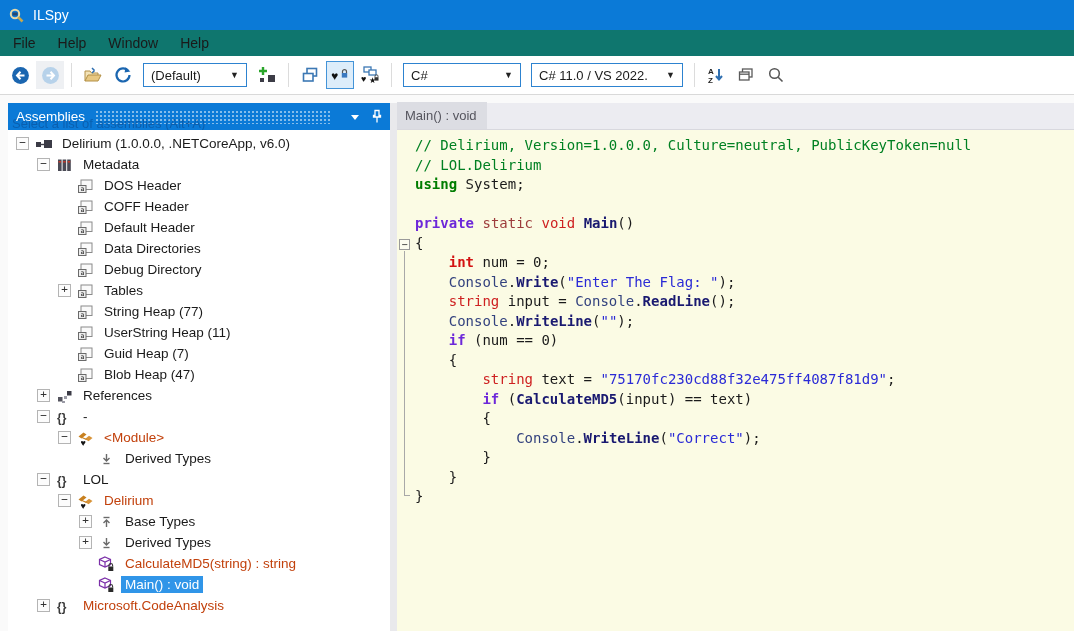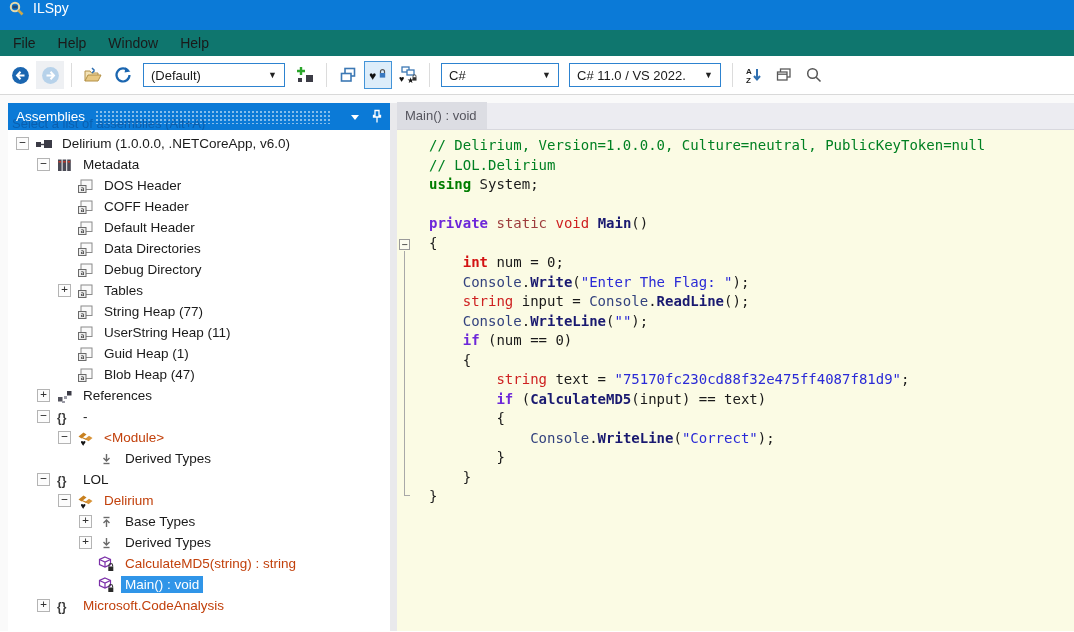--- a/index.html
+++ b/index.html
@@ -1,39 +1,39 @@
 <!DOCTYPE html>
 <html><head>
 <meta charset="utf-8">
 <style>
   * { margin:0; padding:0; box-sizing:border-box; }
   html,body { width:1074px; height:632px; overflow:hidden;
     font-family:"Liberation Sans","DejaVu Sans",sans-serif; background:#fff; }
 
   
-  .titlebar { height:30px; background:#0b7ad7; display:flex; align-items:flex-start;
+  .titlebar { height:30px; background:#0b7ad7; display:flex; align-items:center;
     padding-left:8px; gap:8px; }
   .titlebar .title { color:#fff; font-size:14px; }
 
   
   .menubar { height:26px; background:#0f766e; display:flex; align-items:center; padding-left:2px; }
   .menu-item { font-size:14px; color:#1a1a1a; padding:3px 11px; cursor:default; }
 
   
   .toolbar { height:39px; background:#fff; border-bottom:1px solid #d9d9d9;
     display:flex; align-items:center; padding-left:6px; gap:2px; }
   .tb-btn { width:28px; height:28px; display:flex; align-items:center; justify-content:center; }
   .tb-btn.lite-bg { background:#eef0f3; }
   .tb-btn.toggled { background:#ddedfa; border:1px solid #4494d8; }
   .tb-sep { width:1px; height:24px; background:#dcdcdc; margin:0 5px; }
   .tb-combo { height:24px; background:#fff; border:1px solid #2d83d0; display:flex;
     align-items:center; justify-content:space-between; padding:0 7px; font-size:13px;
     color:#1a1a1a; margin:0 4px; }
   .tb-combo .caret { font-size:9px; color:#222; margin-left:8px; }
-  .tb-combo[data-name="assembly-list-combo"] { width:142px; }
+  .tb-combo[data-name="assembly-list-combo"] { width:104px; }
   .tb-combo[data-name="language-combo"] { width:118px; }
   .tb-combo[data-name="language-version-combo"] { width:152px;gap:10px; }
 
   
   .content { height:536px; background:#fafafa; display:flex; padding:8px 0 0 8px; position:relative; }
   .left-panel { width:382px; background:#fff; display:flex; flex-direction:column; }
   .splitter { width:7px; background:#e9e9ec; }
   .right-panel { flex:1; display:flex; flex-direction:column; min-width:0; }
 
   
@@ -61,21 +61,21 @@
   .tree-row.selected .label { background:#3095e8; color:#fff; }
 
   
   .tabstrip { height:27px; background:#ececf1; border-bottom:1px solid #d8d8de;
     display:flex; align-items:flex-end; }
   .tab { background:#dcdde3; color:#55555e; font-size:13px; padding:5px 10px 5px 8px;
     height:27px; display:flex; align-items:center; }
   .code-area { flex:1; background:#fbfbe4; position:relative; overflow:hidden; }
   .code { position:absolute; left:18px; top:6px; right:0;
     font-family:"DejaVu Sans Mono","Liberation Mono",monospace; font-size:14px;
-    line-height:19.5px; white-space:pre;margin-left:14px; }
+    line-height:19.5px; white-space:pre; }
   .code-line { height:19.5px; }
   .fold-box { position:absolute; left:2px; top:109px; width:11px; height:11px;
     border:1px solid #9a9a9a; background:#fdfdf0; color:#333; font-size:10px; line-height:9px;
     text-align:center; font-family:"DejaVu Sans Mono",monospace; z-index:2; }
   .fold-line { position:absolute; left:7px; top:121px; width:6px; height:245px;
     border-left:1px solid #a8a8a8; border-bottom:1px solid #a8a8a8; }
 
   .tok-com  { color:#008022; }
   .tok-kw   { color:#6d28d9; font-weight:bold; }
   .tok-kwg  { color:#007d00; font-weight:bold; }
@@ -359,21 +359,21 @@
         </div>
         <div class="tree-row" data-name="tree-row" style="padding-left: 50px;">
           <span class="expander none" data-name="expander-minus">−</span>
           <span class="t-icon" data-name="page-a-icon">
             <svg width="17" height="16" viewBox="0 0 17 16">
               <rect x="4" y="2" width="11" height="9.5" fill="#fafafa" stroke="#8a8a8a"></rect>
               <rect x="1.5" y="7.5" width="7.5" height="7" fill="#ededed" stroke="#6a6a6a"></rect>
               <text x="3.6" y="13.2" font-size="6.5" fill="#222" font-family="DejaVu Sans Mono,monospace">a</text>
             </svg>
           </span>
-          <span class="label" data-name="tree-item-label">Guid Heap (1)</span>
+          <span class="label" data-name="tree-item-label">Guid Heap (7)</span>
         </div>
         <div class="tree-row" data-name="tree-row" style="padding-left: 50px;">
           <span class="expander none" data-name="expander-minus">−</span>
           <span class="t-icon" data-name="page-a-icon">
             <svg width="17" height="16" viewBox="0 0 17 16">
               <rect x="4" y="2" width="11" height="9.5" fill="#fafafa" stroke="#8a8a8a"></rect>
               <rect x="1.5" y="7.5" width="7.5" height="7" fill="#ededed" stroke="#6a6a6a"></rect>
               <text x="3.6" y="13.2" font-size="6.5" fill="#222" font-family="DejaVu Sans Mono,monospace">a</text>
             </svg>
           </span>

